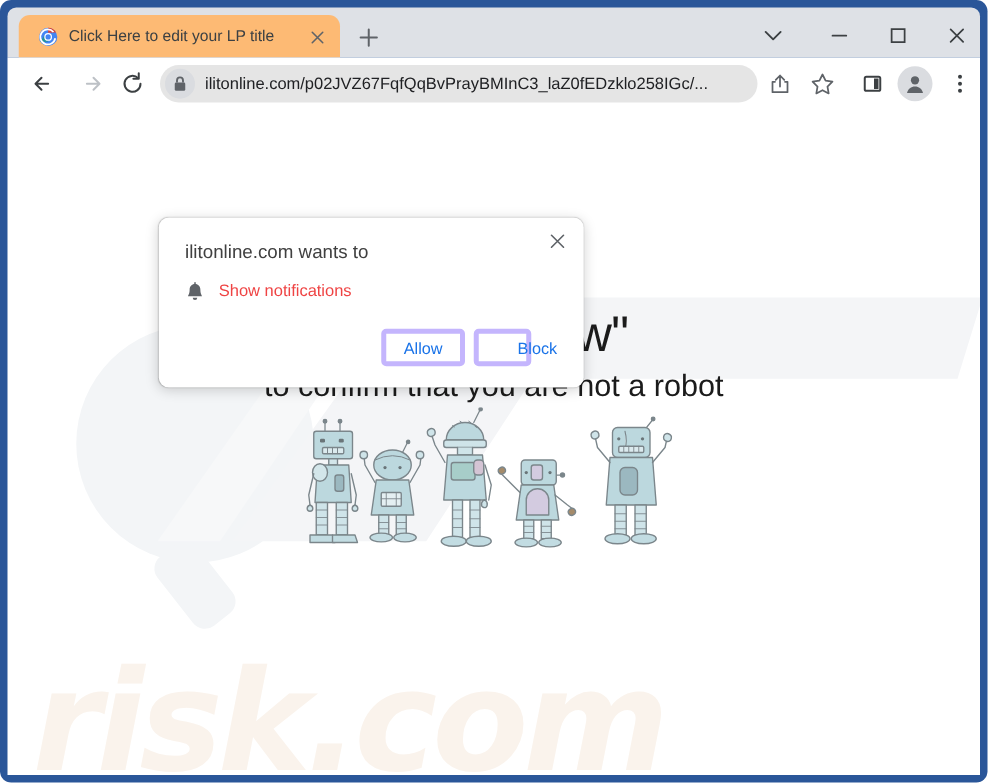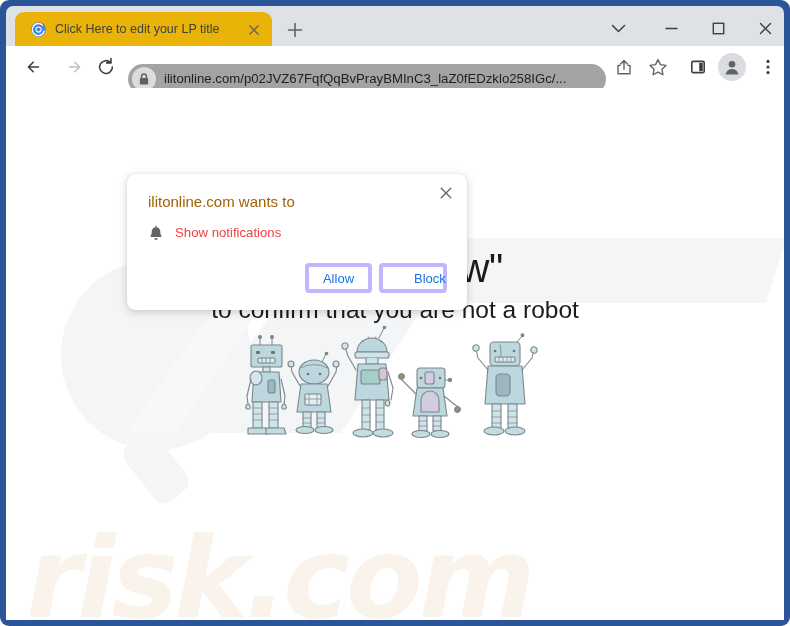--- a/index.html
+++ b/index.html
@@ -27,21 +27,21 @@
     width: 778px; height: 40px;
     background: #dee1e6;
     border-top-left-radius: 7px;
     border-top-right-radius: 7px;
   }
 
   #tab-active {
     position: absolute;
     left: 9px; top: 6px;
     width: 257px; height: 34px;
-    background: #eab308;
+    background: #fdba74;
     border-top-left-radius: 9px;
     border-top-right-radius: 9px;
   }
   #tab-favicon {
     position: absolute; left: 15px; top: 9px;
     width: 17px; height: 17px;
   }
   #tab-title {
     position: absolute; left: 40px; top: 8px;
     width: 186px; height: 18px;
@@ -84,24 +84,23 @@
     cursor: pointer;
   }
   #nav-back    { left: 14px; }
   #nav-forward { left: 54px; }
   #nav-reload  { left: 86px; }
 
   #omnibox {
     position: absolute;
     left: 122px; top: 6px;
     width: 478px; height: 30px;
-    background: #a3a3a3;
+    background: #e5e5e5;
     border-radius: 16px;
     cursor: text;
-    margin-top: 12px;
   }
   #site-lock {
     position: absolute; left: 4px; top: 3px;
     width: 24px; height: 24px;
     background: #dadce0;
     border-radius: 50%;
   }
   #omnibox-url {
     position: absolute; left: 36px; top: 0;
     width: 430px; height: 30px;
@@ -190,21 +189,21 @@
   #permission-dialog {
     position: absolute;
     left: 121px; top: 86px;
     width: 340px; height: 136px;
     background: #ffffff;
     border-radius: 8px;
     box-shadow: 0 2px 10px rgba(0,0,0,.18), 0 0 1px rgba(0,0,0,.22);
   }
   #dialog-title {
     position: absolute; left: 21px; top: 19px;
-    font-size: 15px; color: #a16207;
+    font-size: 15px; color: #404040;
   }
   #dialog-close {
     position: absolute; right: 8px; top: 6px;
     width: 26px; height: 26px;
     cursor: pointer;
   }
   #bell-icon {
     position: absolute; left: 19px; top: 50px;
     width: 20px; height: 20px;
   }
@@ -217,21 +216,21 @@
     height: 30px;
     background: #ffffff;
     border: 4px solid #c4b5fd;
     border-radius: 4px;
     color: #1a73e8;
     font-family: "Liberation Sans", sans-serif;
     font-size: 13px;
     cursor: pointer;
   }
   #btn-allow { left: 178px; width: 67px; }
-  #btn-block { left: 252px; width: 68px; padding-left: 31px; }
+  #btn-block { left: 252px; width: 46px; padding-left: 31px; }
 </style>
 </head>
 <body>
 
 <div id="window-frame">
 
   <div id="tab-strip">
 
     <div id="tab-active">
       <span id="tab-favicon">

